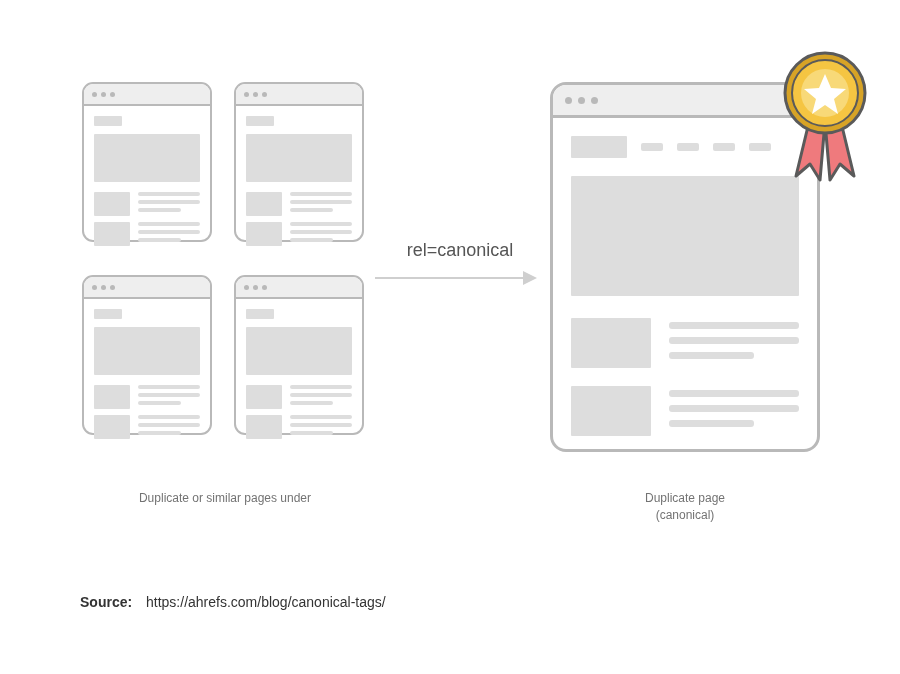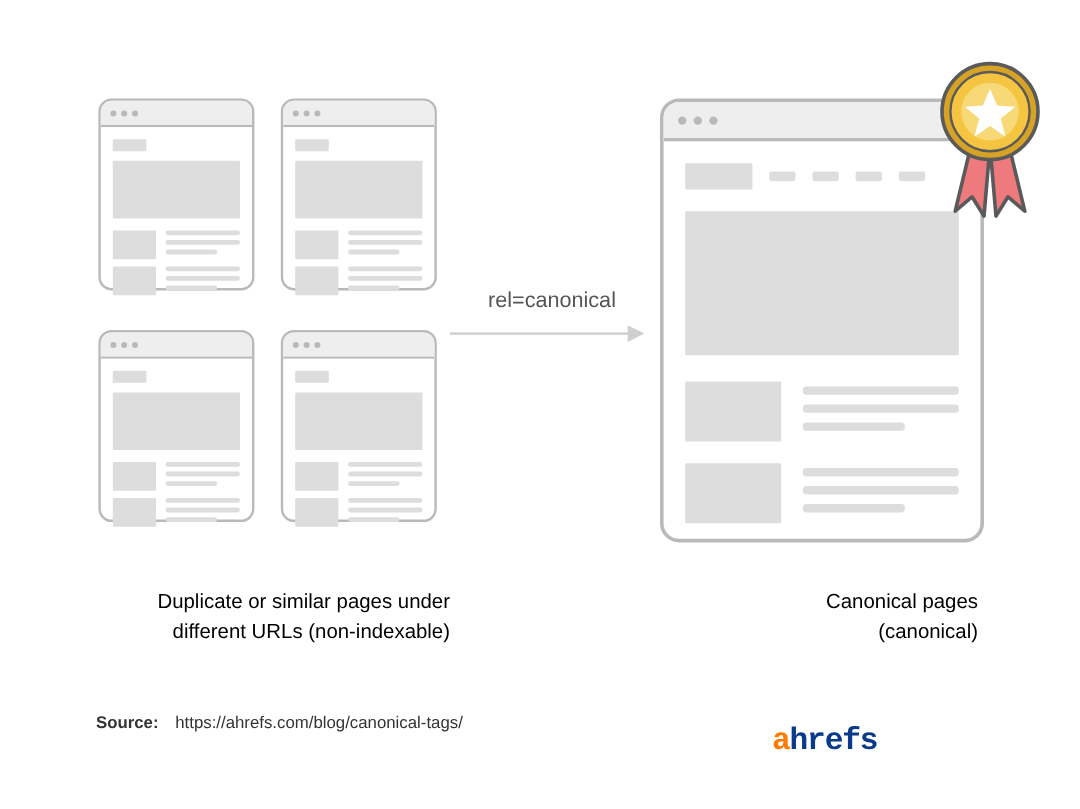--- a/index.html
+++ b/index.html
@@ -33,21 +33,21 @@
   .big .lines{flex:1;padding-top:4px}
   .big .ln{height:7px;background:#ddd;border-radius:3px;margin-bottom:8px}
   .big .ln.s{width:65%}
 
   
   .arrow-label{position:absolute;left:380px;top:240px;width:160px;text-align:center;font-size:18px;color:#555}
   .arrow{position:absolute;left:375px;top:277px;width:160px;height:2px;background:#cfcfcf}
   .arrow:after{content:"";position:absolute;right:-2px;top:-6px;border-left:14px solid #cfcfcf;border-top:7px solid transparent;border-bottom:7px solid transparent}
 
   
-  .cap{position:absolute;font-size:17px;color:#000000;text-align:right;line-height:1.45}
+  .cap{position:absolute;font-size:12px;color:#737373;text-align:center;line-height:1.45}
   .cap.left{left:75px;top:490px;width:300px}
   .cap.right{left:555px;top:490px;width:260px}
 
   
   .src{position:absolute;left:80px;bottom:64px;font-size:14px;color:#333}
   .src b{font-weight:600;margin-right:10px}
   .logo{position:absolute;right:45px;bottom:42px;font-family:"Courier New",monospace;font-weight:900;font-size:26px;color:#0a3a8a;letter-spacing:-1px}
   .logo .a{color:#ff7a00}
 
   
@@ -213,28 +213,24 @@
       <circle cx="55" cy="45" r="40" fill="#d7a326" stroke="#5a5a5a" stroke-width="3"></circle>
       <circle cx="55" cy="45" r="33" fill="#f5c542" stroke="#5a5a5a" stroke-width="2"></circle>
       <circle cx="55" cy="45" r="24" fill="#f8d978"></circle>
 
       <path d="M55 26 L61 40 L76 41 L64 51 L68 66 L55 57 L42 66 L46 51 L34 41 L49 40 Z" fill="#ffffff"></path>
     </svg>
   </div>
 
   <div class="cap left">
     <span>Duplicate or similar pages under</span><br>
-    <span>different URLs (non-indexable)</span>
   </div>
   <div class="cap right">
-    <span>Canonical pages</span><br>
+    <span>Duplicate page</span><br>
     <span>(canonical)</span>
   </div>
 
   <div class="src">
     <b>Source:</b>
     <span>https://ahrefs.com/blog/canonical-tags/</span>
   </div>
-  <div class="logo">
-    <span class="a">a</span><span>hrefs</span>
-  </div>
 
 </div>
 
 </body></html>

